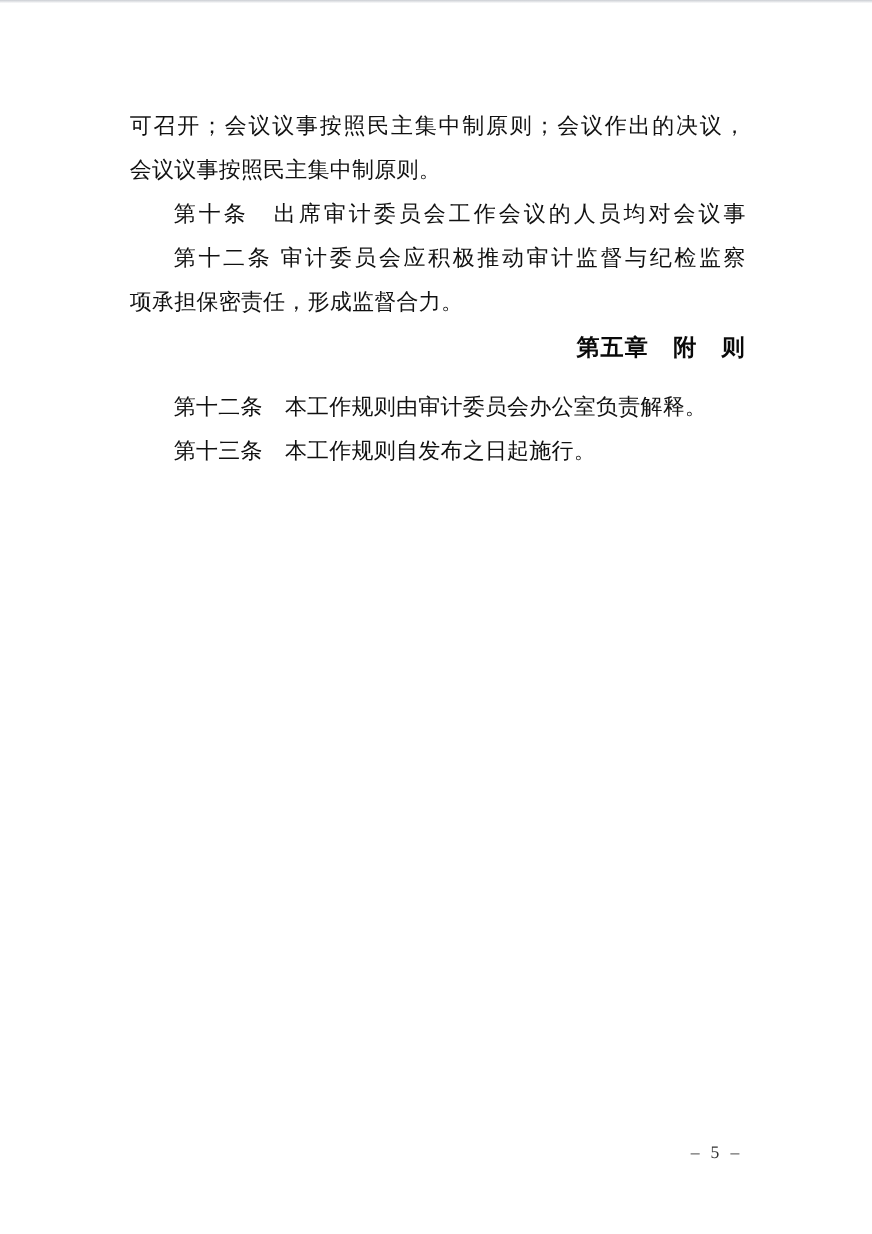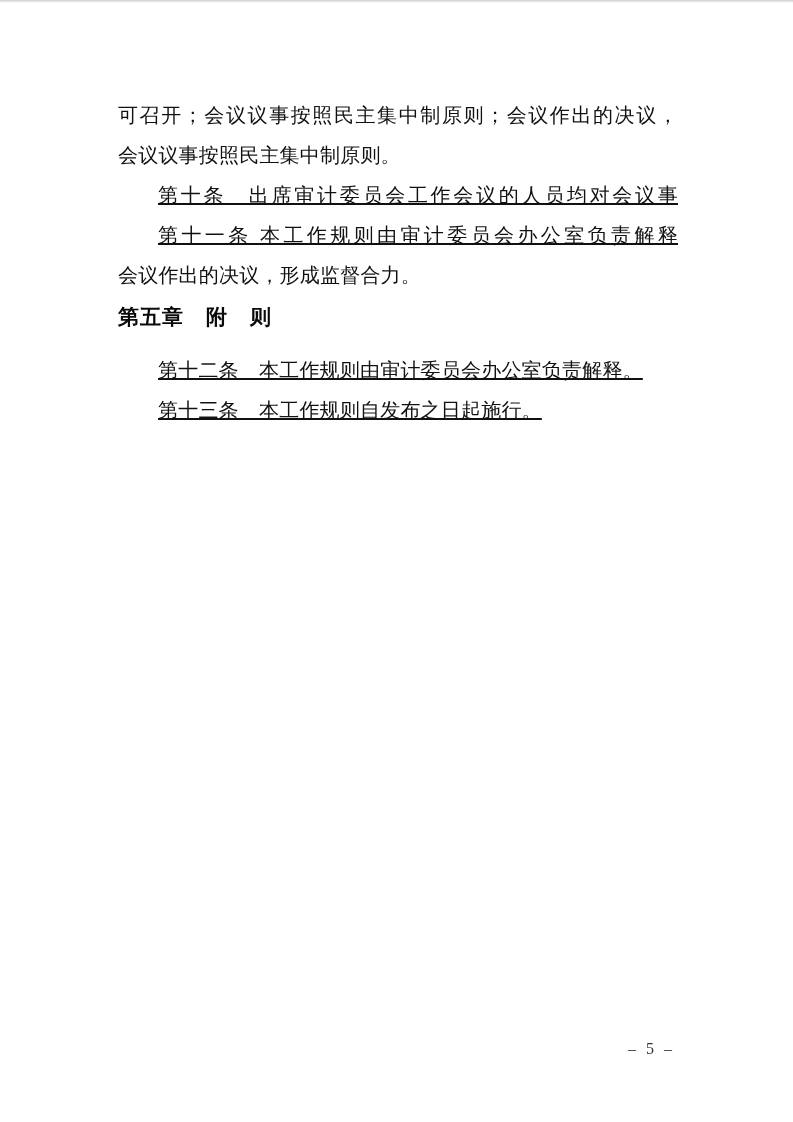--- a/index.html
+++ b/index.html
@@ -27,31 +27,31 @@
     left: 118px;
     width: 560px;
   }
   .line {
     font-size: 20px;
     line-height: 40px;
     letter-spacing: 0.2px;
     white-space: normal;
     color: #111111;
   }
-  .indent { text-indent: 2em; text-decoration: underline; }
+  .indent { text-indent: 2em; }
   .just {
     text-align: justify;
     text-align-last: justify;
   }
   .chapter-heading {
     font-family: "Liberation Sans", "DejaVu Sans", sans-serif;
     font-weight: 700;
     font-size: 21px;
     line-height: 40px;
-    text-align: left;
+    text-align: right;
     letter-spacing: 1px;
     margin-top: 2px;
     margin-bottom: 13px;
     color: #0a0a0a;
   }
   .page-number {
     position: absolute;
     top: 1038px;
     right: 118px;
     font-size: 16px;
@@ -64,22 +64,22 @@
 </head>
 <body>
 
 <div class="page">
   <div class="scan-edge"></div>
 
   <div class="text-block">
     <div class="line just">可召开；会议议事按照民主集中制原则；会议作出的决议，</div>
     <div class="line">会议议事按照民主集中制原则。</div>
     <div class="line just indent">第十条　出席审计委员会工作会议的人员均对会议事</div>
-    <div class="line just indent">第十一条 本工作规则由审计委员会办公室负责解释</div>
-    <div class="line">会议作出的决议，形成监督合力。</div>
+    <div class="line just indent">第十二条 审计委员会应积极推动审计监督与纪检监察</div>
+    <div class="line">项承担保密责任，形成监督合力。</div>
 
     <div class="chapter-heading">第五章　附　则</div>
 
     <div class="line indent">第十二条　本工作规则由审计委员会办公室负责解释。</div>
     <div class="line indent">第十三条　本工作规则自发布之日起施行。</div>
   </div>
 
   <div class="page-number">– 5 –</div>
 </div>
 

